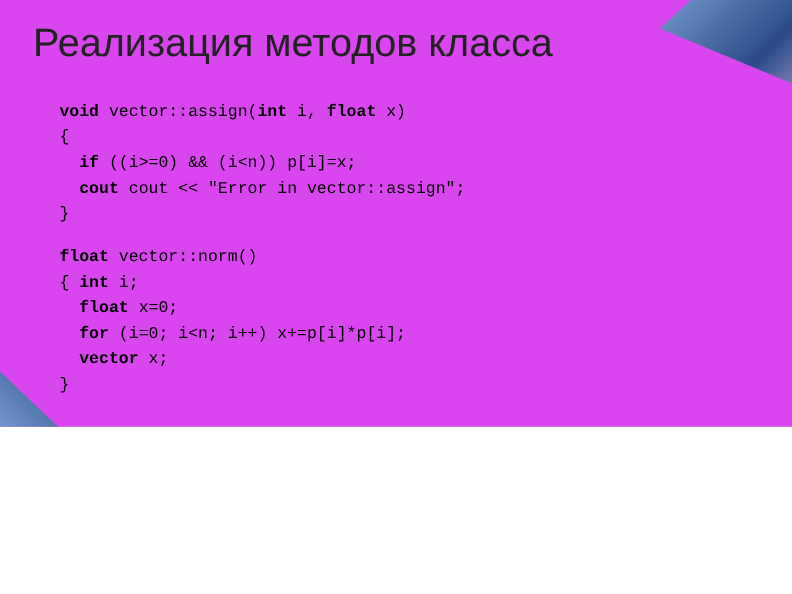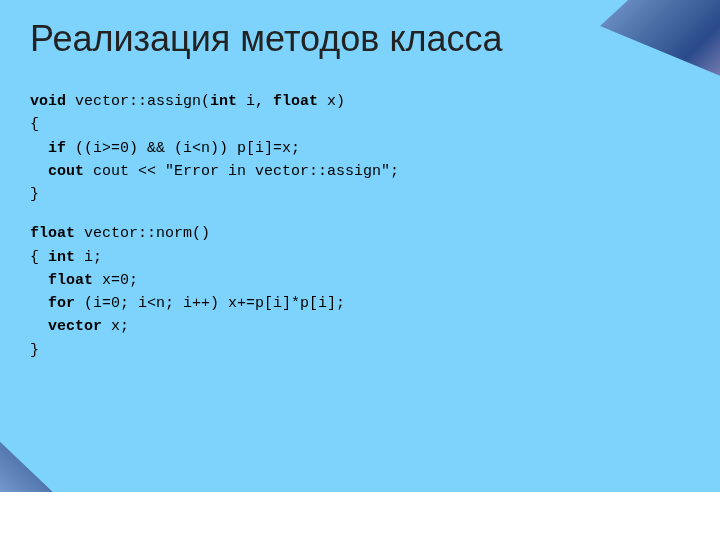--- a/index.html
+++ b/index.html
@@ -12,22 +12,22 @@
       width: 720px;
       height: 540px;
       background: #ffffff;
       font-family: Arial, sans-serif;
       overflow: hidden;
       position: relative;
     }
 
     .slide-container {
       width: 720px;
-      height: 492px;
-      background: #7dd3fc;
+      height: 388px;
+      background: #d946ef;
       position: relative;
     }
 
     
     .corner-decoration {
       position: absolute;
       top: 0;
       right: 0;
       width: 120px;
       height: 80px;
@@ -82,20 +82,21 @@
       left: 30px;
       right: 30px;
       font-family: 'Courier New', Courier, monospace;
       font-size: 15px;
       line-height: 1.55;
       color: #000000;
     }
 
     .code-block {
       white-space: pre;
+      margin-left: 24px;
     }
 
     .kw {
       font-weight: bold;
     }
 
     .spacer {
       height: 16px;
     }
   </style>

